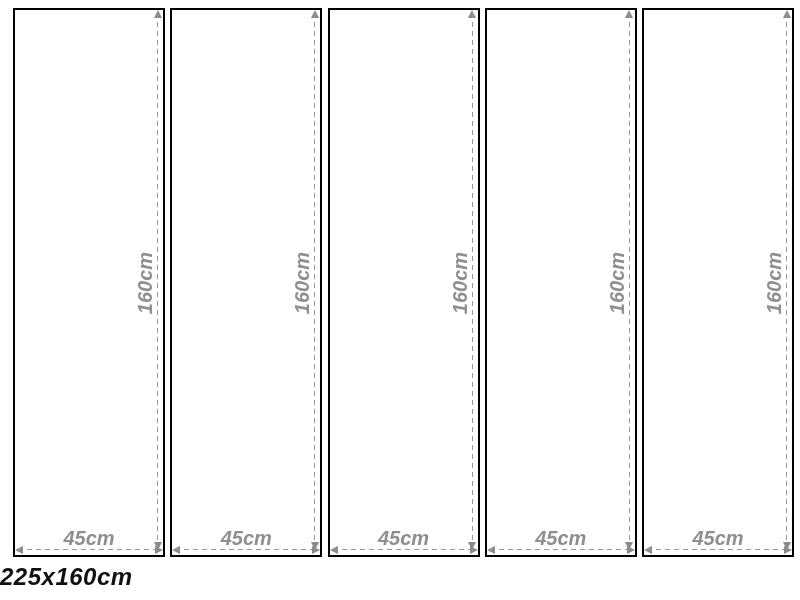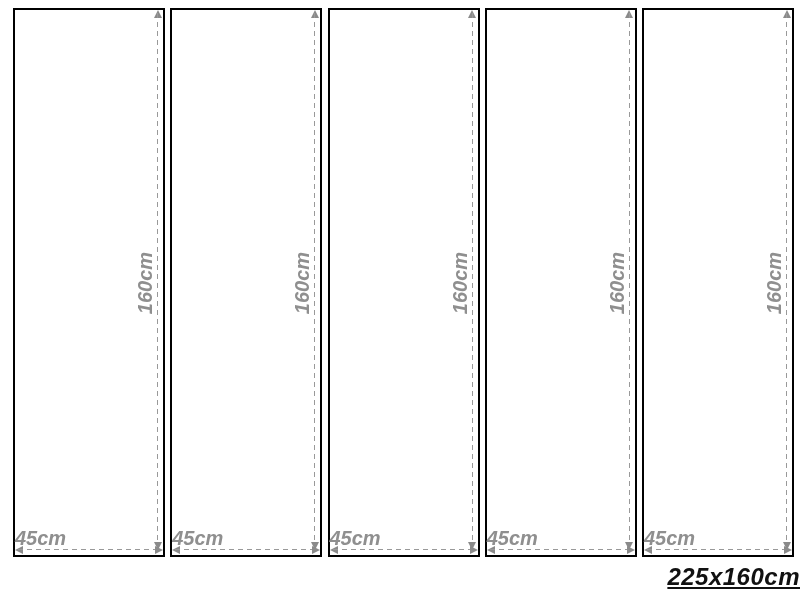--- a/index.html
+++ b/index.html
@@ -102,39 +102,39 @@
     font-style: italic;
     color: var(--c-dim-text, #8f8f8f);
     white-space: nowrap;
     line-height: 1.1;
   }
   .w-label {
     position: absolute;
     left: 0;
     right: 0;
     bottom: 7px;
+    text-align: center;
     font-size: 20px;
     line-height: 1;
     font-weight: bold;
     font-style: italic;
     color: var(--c-dim-text, #8f8f8f);
   }
   .total-label {
     position: absolute;
     left: 0;
     right: 0;
     top: 564px;
-    text-align: right;
+    text-align: left;
     font-size: 24px;
     line-height: 1.1;
     font-weight: bold;
     font-style: italic;
     color: var(--c-total-text, #111111);
     letter-spacing: 0.5px;
-    text-decoration: underline;
   }
 </style>
 </head>
 <body>
 
 <div class="canvas">
   <div class="panels-row">
 
     <div class="panel">
       <div class="vline">

